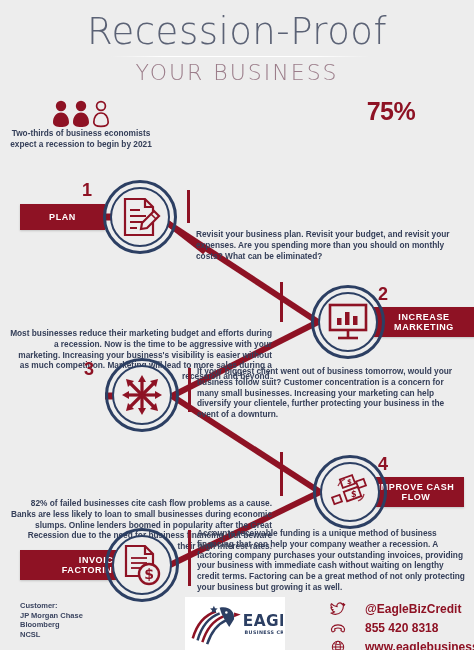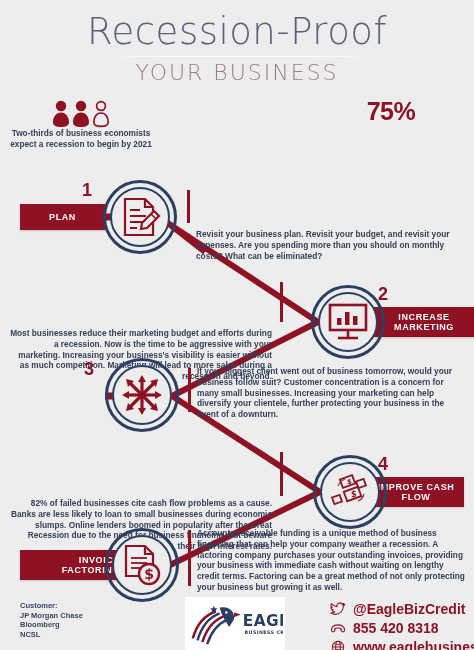--- a/index.html
+++ b/index.html
@@ -98,21 +98,21 @@
     font-size:7.5px; line-height:9.6px; color:#3b4560; font-weight:600;
   }
   .logo-card {
     position:absolute; left:185px; top:597px; width:100px; height:53px;
     background:#ffffff; display:flex; align-items:center; justify-content:center;
   }
   .contacts { position:absolute; left:330px; top:601px; }
   .contact-row { display:flex; align-items:center; height:16px; margin-bottom:3px; gap:7px; }
   .contact-icon { width:16px; height:14px; flex:0 0 16px; }
   .contact-icon svg { width:100%; height:100%; display:block; }
-  .contact-text { font-size:14px; font-weight:bold; color:#8e1224; white-space:nowrap; }
+  .contact-text { font-size:12px; font-weight:bold; color:#8e1224; white-space:nowrap;margin-left:12px; }
 </style>
 </head>
 <body>
 
 <div id="page">
 
   <div class="header">
     <div class="title-main">Recession-Proof</div>
     <div class="title-rule"></div>
     <div class="title-sub">YOUR BUSINESS</div>

